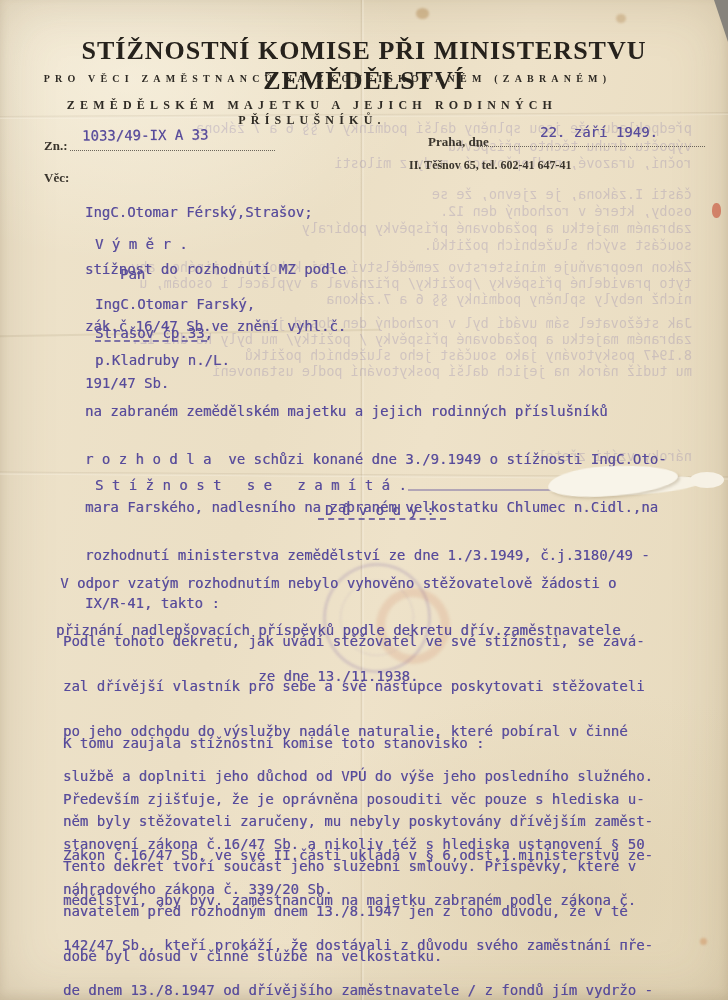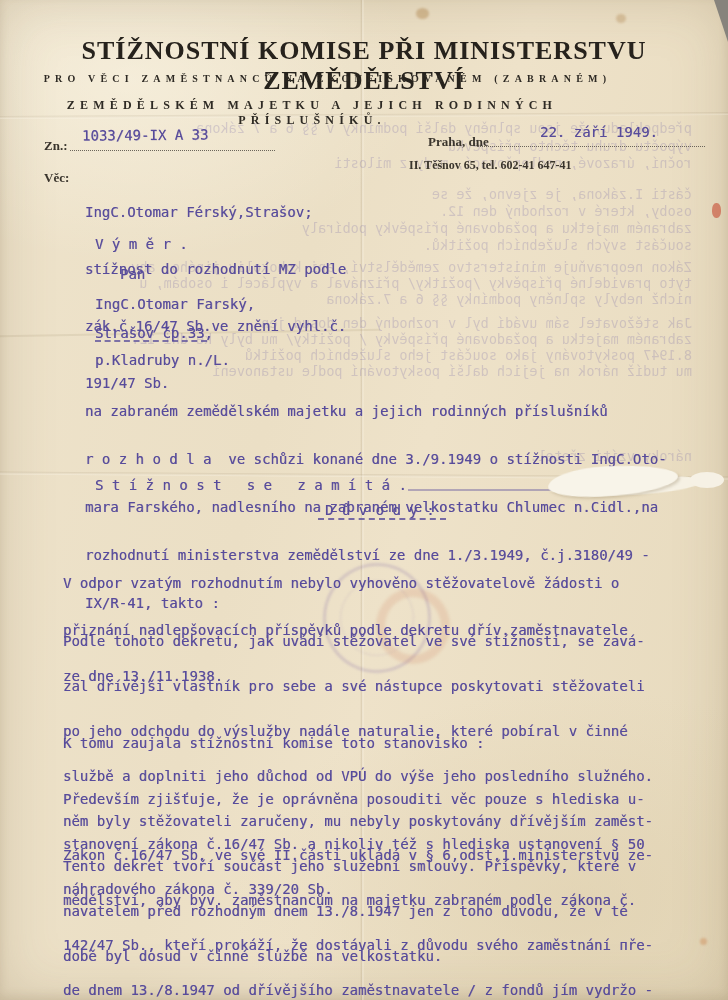--- a/index.html
+++ b/index.html
@@ -62,21 +62,21 @@
   .pan{position:absolute;top:266px;left:120px;}
   .rec-name{position:absolute;top:296px;left:95px;}
   .rec-addr1{position:absolute;top:325px;left:95px;}
   .rec-underline{position:absolute;top:330px;left:95px;width:112px;height:10px;border-bottom:2px dashed rgba(87,75,155,0.75);}
   .rec-addr2{position:absolute;top:352px;left:95px;}
   .intro{position:absolute;top:371px;left:85px;line-height:16px;}
   .verdict{position:absolute;top:477px;left:95px;}
   .verdict-rule{position:absolute;top:479px;left:408px;width:248px;height:10px;border-bottom:2px solid rgba(87,75,155,0.40);}
   .reasons{position:absolute;top:502px;left:325px;}
   .reasons-rule{position:absolute;top:508px;left:318px;width:128px;height:10px;border-bottom:2px dashed rgba(87,75,155,0.8);}
-  .para1{position:absolute;top:545px;left:63px;line-height:15.5px;}
+  .para1{position:absolute;top:545px;left:56px;line-height:15.5px;text-align:center;}
   .para2{position:absolute;top:604px;left:63px;line-height:15px;}
   .stance{position:absolute;top:735px;left:63px;}
   .para3{position:absolute;top:762px;left:63px;line-height:15px;}
   .para4{position:absolute;top:818px;left:63px;line-height:15px;}
   
   .bleed{position:absolute;left:36px;width:656px;font-family:"DejaVu Sans Mono", monospace;
     font-size:13.5px;color:rgba(104,92,164,0.22);transform:scaleX(-1);
     filter:blur(0.5px);white-space:pre;pointer-events:none;}
   .bleed.alignR{text-align:right;}
 </style>

